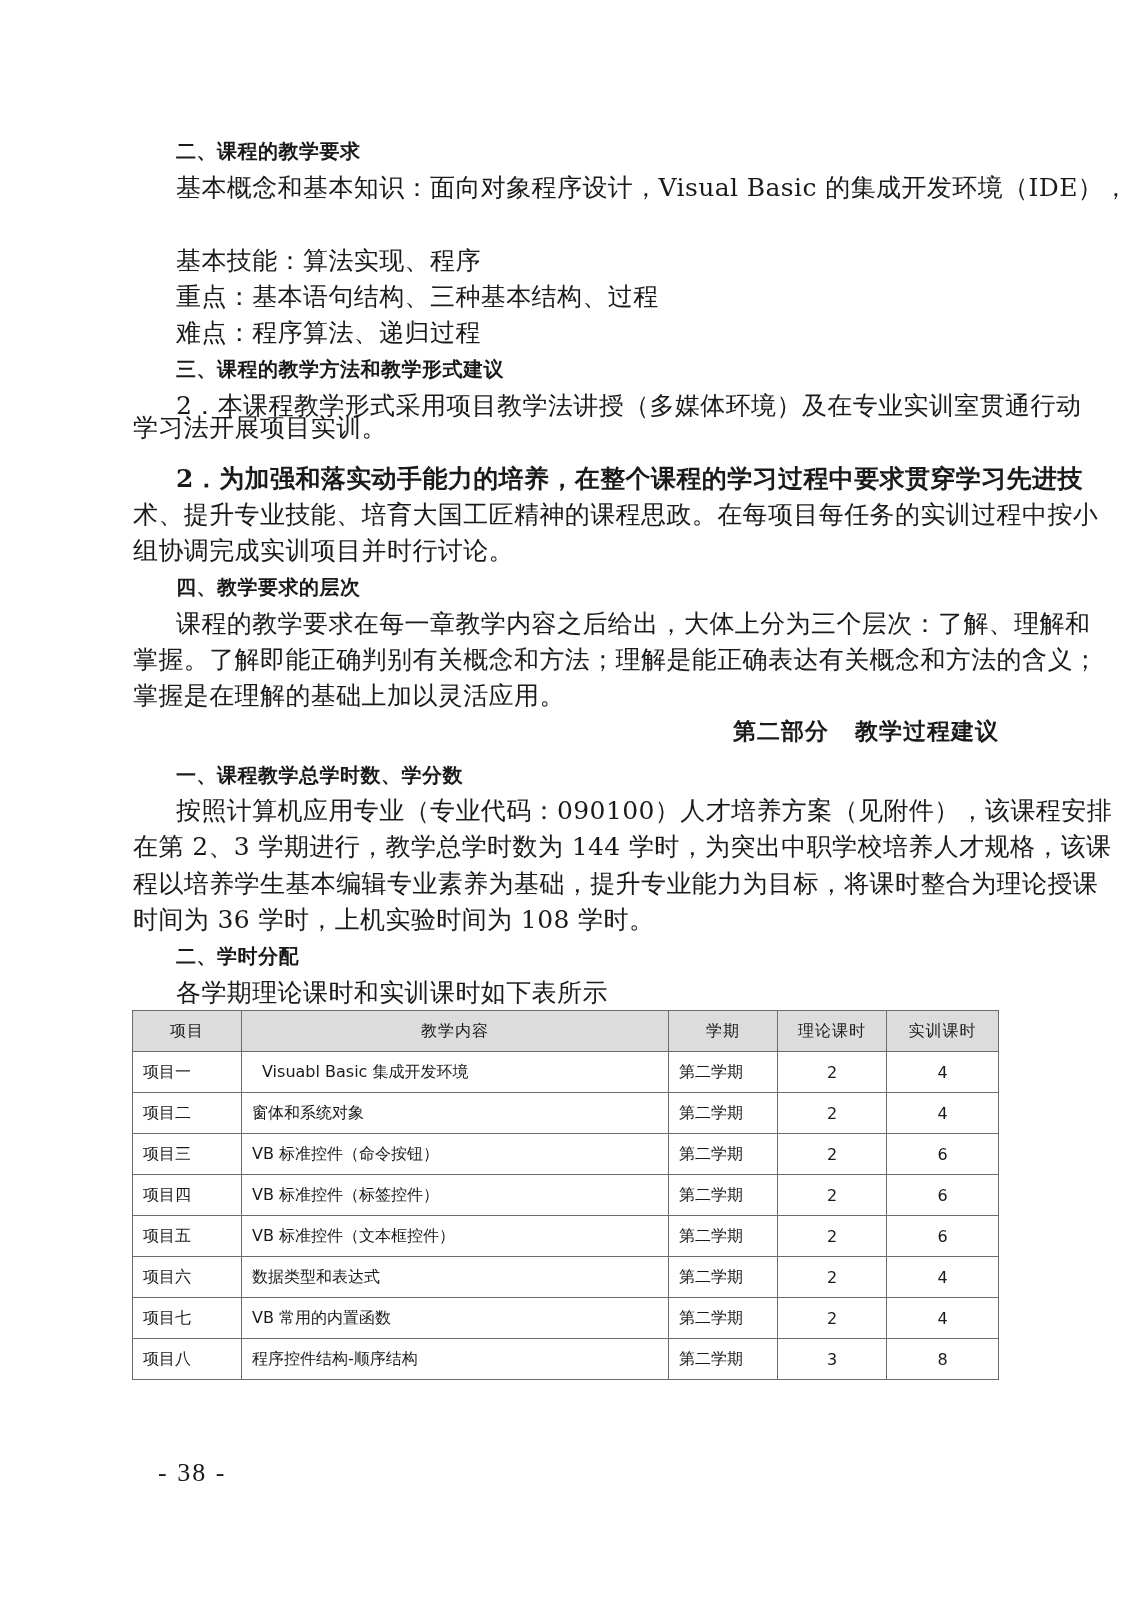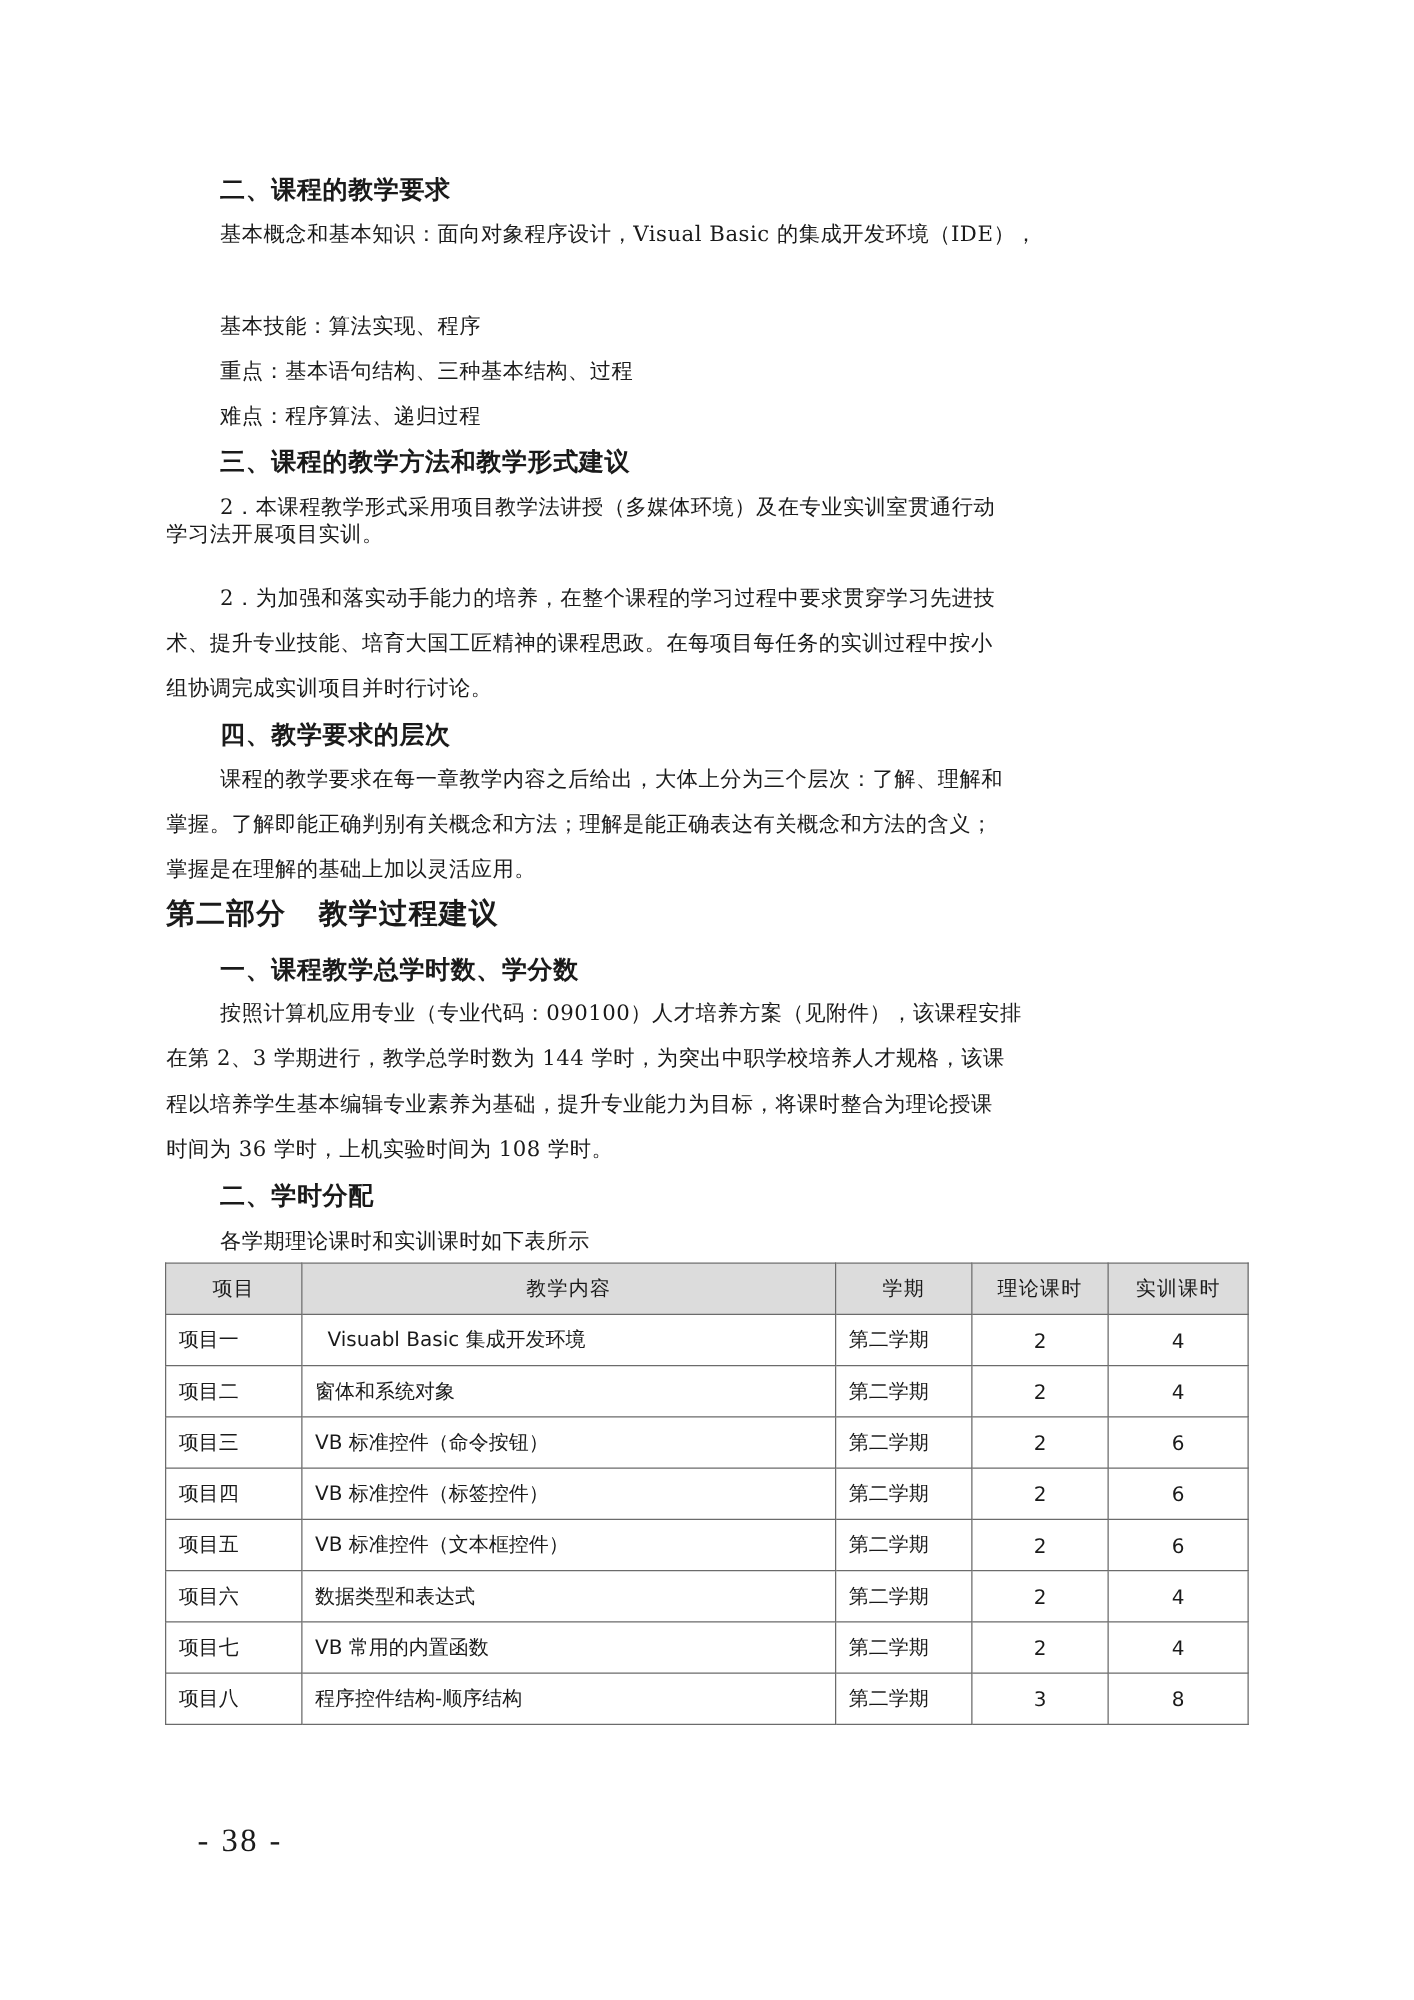--- a/index.html
+++ b/index.html
@@ -19,37 +19,37 @@
       position: absolute;
       left: 0;
       top: 0;
       width: 1131px;
       height: 1600px;
     }
     .line {
       position: absolute;
       left: 133px;
       width: 866px;
-      font-size: 17px;
+      font-size: 25px;
       line-height: 36px;
       white-space: nowrap;
       letter-spacing: 0.4px;
     }
     .indent { left: 176px; width: 823px; }
     .heading {
       font-family: "DejaVu Sans", "Liberation Sans", sans-serif;
       font-weight: bold;
       font-size: 20px;
       letter-spacing: 0.5px;
     }
     .part-title {
       position: absolute;
       left: 133px;
       width: 866px;
-      text-align: left;
+      text-align: right;
       font-family: "DejaVu Sans", "Liberation Sans", sans-serif;
       font-weight: bold;
       font-size: 23px;
       line-height: 40px;
       letter-spacing: 1px;
     }
     .part-title .gap { display: inline-block; width: 26px; }
 
     table.hours {
       position: absolute;
@@ -97,21 +97,21 @@
 
   <div class="line indent heading" style="top:133px;">二、课程的教学要求</div>
   <div class="line indent" style="top:170px;">基本概念和基本知识：面向对象程序设计，Visual Basic 的集成开发环境（IDE），</div>
   <div class="line indent" style="top:243px;">基本技能：算法实现、程序</div>
   <div class="line indent" style="top:279px;">重点：基本语句结构、三种基本结构、过程</div>
   <div class="line indent" style="top:315px;">难点：程序算法、递归过程</div>
 
   <div class="line indent heading" style="top:351px;">三、课程的教学方法和教学形式建议</div>
   <div class="line indent" style="top:388px;">2．本课程教学形式采用项目教学法讲授（多媒体环境）及在专业实训室贯通行动</div>
   <div class="line" style="top:410px;">学习法开展项目实训。</div>
-  <div class="line indent" style="top:461px;">2．为加强和落实动手能力的培养，在整个课程的学习过程中要求贯穿学习先进技</div>
+  <div class="line indent" style="top:461px;font-weight:bold;">2．为加强和落实动手能力的培养，在整个课程的学习过程中要求贯穿学习先进技</div>
   <div class="line" style="top:497px;">术、提升专业技能、培育大国工匠精神的课程思政。在每项目每任务的实训过程中按小</div>
   <div class="line" style="top:533px;">组协调完成实训项目并时行讨论。</div>
 
   <div class="line indent heading" style="top:569px;">四、教学要求的层次</div>
   <div class="line indent" style="top:606px;">课程的教学要求在每一章教学内容之后给出，大体上分为三个层次：了解、理解和</div>
   <div class="line" style="top:642px;">掌握。了解即能正确判别有关概念和方法；理解是能正确表达有关概念和方法的含义；</div>
   <div class="line" style="top:678px;">掌握是在理解的基础上加以灵活应用。</div>
 
   <div class="part-title" style="top:711px;">
     <span>第二部分</span><span class="gap"></span><span>教学过程建议</span>

